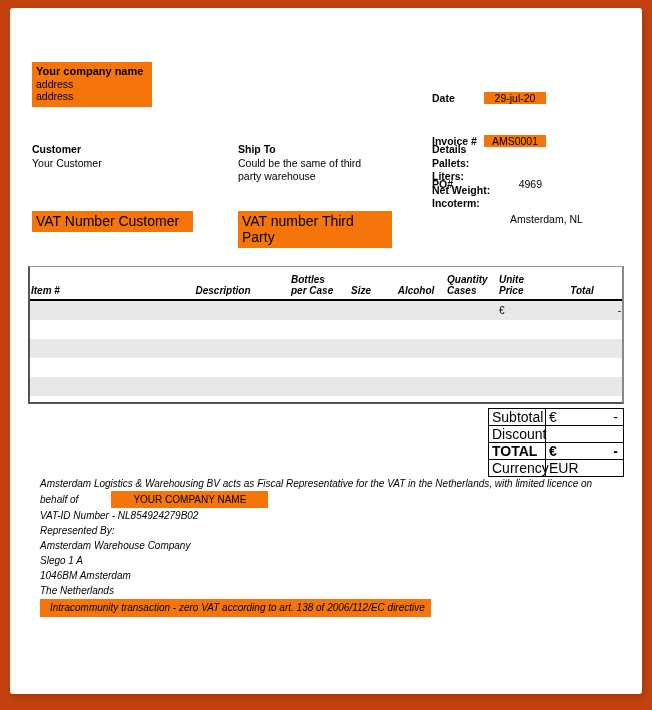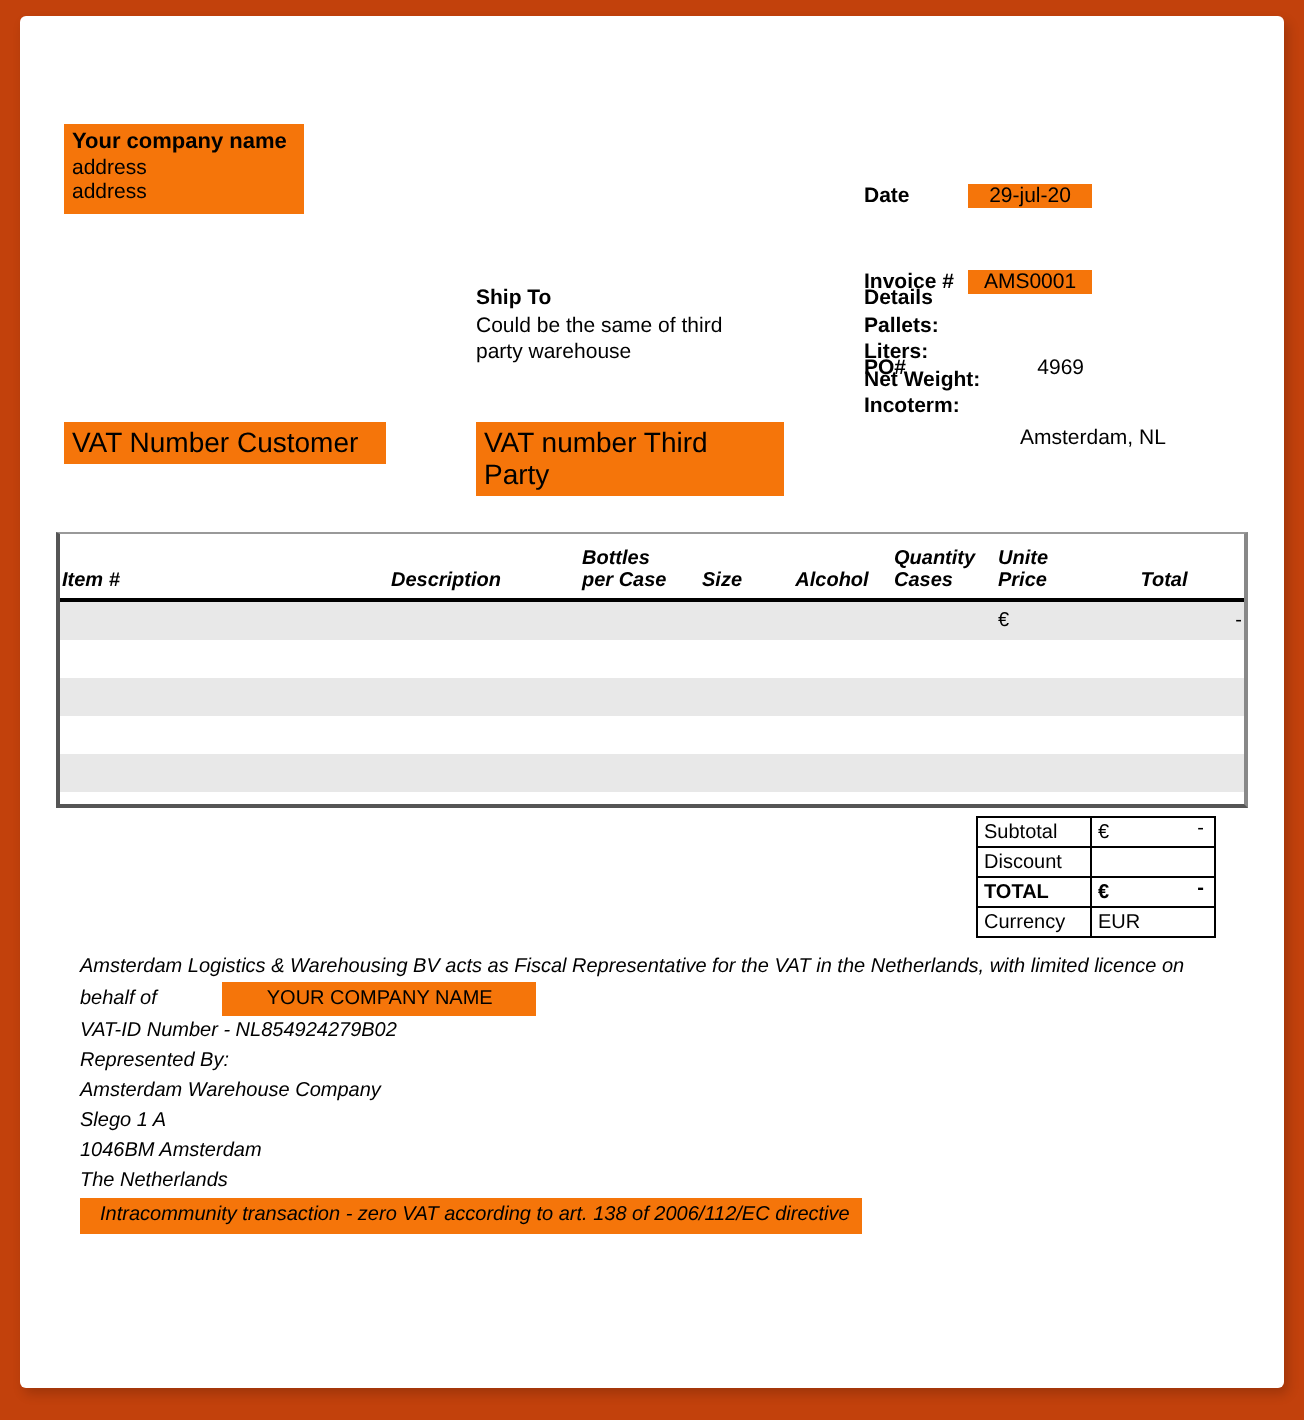--- a/index.html
+++ b/index.html
@@ -164,23 +164,23 @@
     pointer-events: none;
   }
   .cur { text-align: left; }
   .amt { text-align: right; padding-right: 14px; }
 
   
   #totals {
     position: absolute;
     left: 478px;
     top: 400px;
-    width: 120px;
+    width: 136px;
     border-collapse: collapse;
-    font-size: 10px;
+    font-size: 14px;
     table-layout: fixed;
   }
   #totals td {
     border: 1px solid #000;
     height: 14px;
     padding: 0 3px;
     color: #000;
   }
   #totals td.lab { width: 50px; }
   #totals tr.total td { font-weight: bold; }
@@ -242,20 +242,24 @@
       <div class="meta-row">
         <span class="meta-label">Invoice #</span>
         <span class="meta-value boxed">AMS0001</span>
       </div>
       <div class="meta-row">
         <span class="meta-label">PO#</span>
         <span class="meta-value plain">4969</span>
       </div>
     </div>
 
+    <div class="party party-customer">
+      <span class="ttl">Customer</span>
+      <span class="ln">Your Customer</span>
+    </div>
 
     <div class="party party-shipto">
       <span class="ttl">Ship To</span>
       <span class="ln">Could be the same of third</span>
       <span class="ln">party warehouse</span>
     </div>
 
     <div class="party party-details">
       <span class="ttl">Details</span>
       <span class="ln">Pallets:</span>

